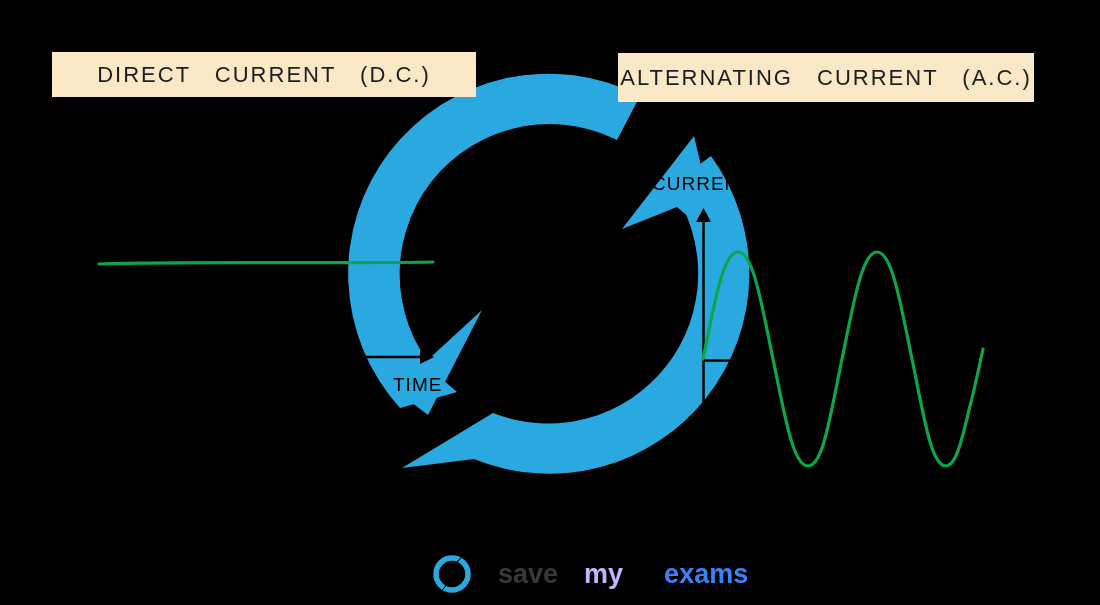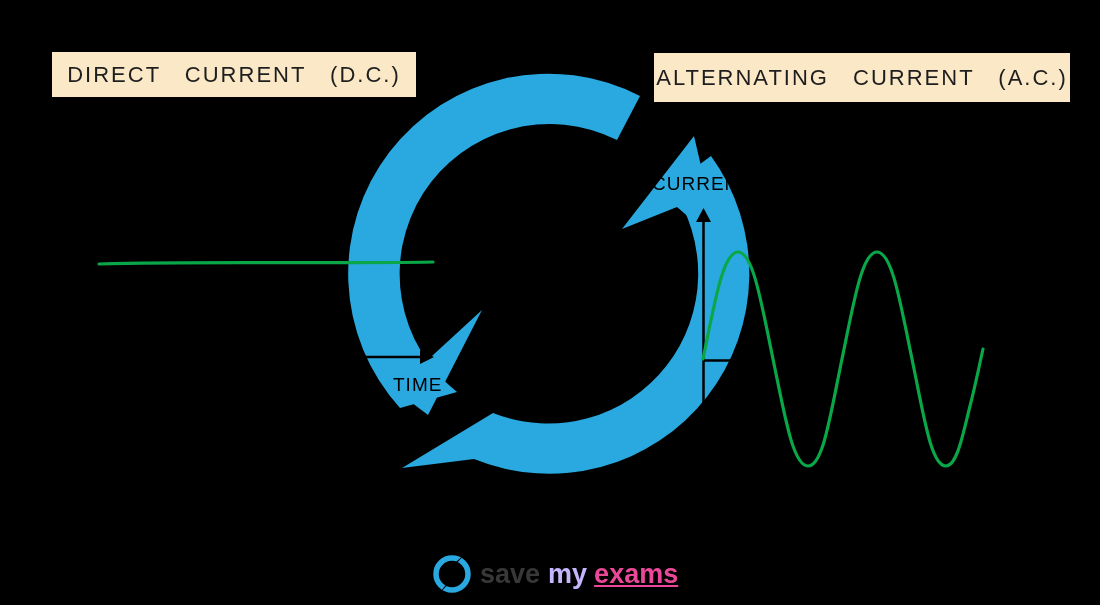--- a/index.html
+++ b/index.html
@@ -14,36 +14,36 @@
   .label-box{
     position:absolute;
     background:#FAE8C6;
     display:flex;align-items:center;justify-content:center;
     color:#1E1E1E;
     font-size:22px;
     letter-spacing:2px;
     word-spacing:16px;
     white-space:nowrap;
   }
-  .box-dc{left:52px;top:52px;width:364px;height:45px;}
-  .box-ac{left:654px;top:53px;width:416px;height:49px;}
+  .box-dc{left:52px;top:52px;width:424px;height:45px;}
+  .box-ac{left:618px;top:53px;width:416px;height:49px;}
   .axis-label{
     font-family:"Liberation Sans", sans-serif;
     font-size:19px;
     letter-spacing:1px;
     fill:#000;
   }
   .logo{
     position:absolute;left:430px;top:549px;height:50px;
-    display:flex;align-items:center;gap:6px;
+    display:flex;align-items:center;gap:24px;
   }
   .logo-word{font-size:27px;font-weight:bold;letter-spacing:0;}
   .logo-save{color:#383838;}
   .logo-my{color:#c4b5fd;margin-left:2px;}
-  .logo-exams{color:#ec4899;margin-left:1px;text-decoration:underline;}
+  .logo-exams{color:#3b82f6;margin-left:17px;}
 </style>
 </head>
 <body>
 
 <div class="canvas">
 
   <svg class="diagram-svg" width="1100" height="605" viewBox="0 0 1100 605">
 
     <g fill="#29A9E0">
       <path d="M640,96 A200,200 0 0 0 400,408 L457,392 A150,150 0 0 1 617,140 Z"></path>

